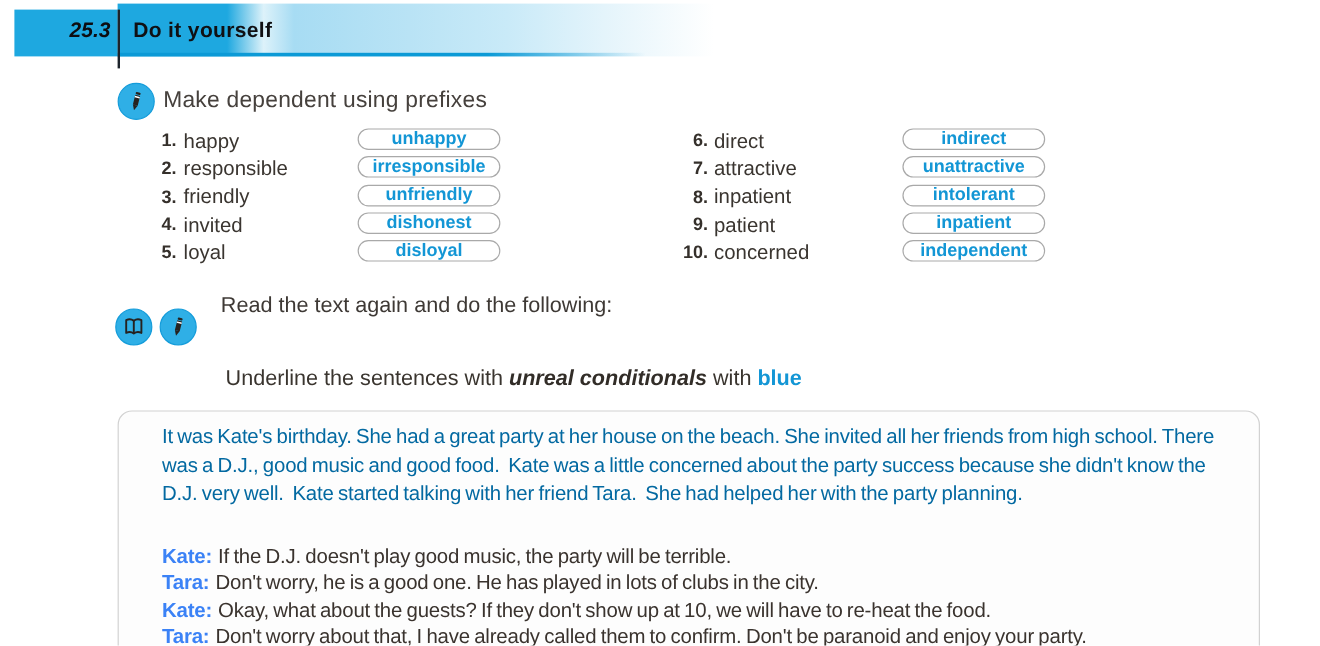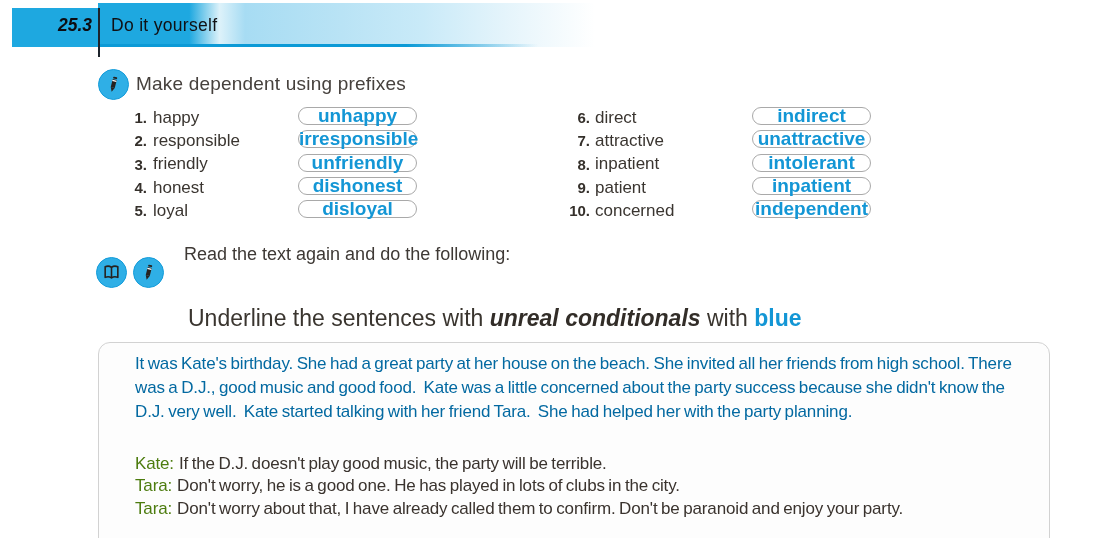--- a/index.html
+++ b/index.html
@@ -9,62 +9,62 @@
 
   
   .hdr-band { position:absolute; left:86px; top:3px; height:44px; right:0;
     background:linear-gradient(90deg,#1EA8E0 0%,#1EA8E0 9%,#7FCDEC 10.5%,#DDF2FA 12%,#A7DCF3 14.5%,#B9E3F5 24%,#C9EAF8 32%,#E4F4FB 40%,#FFFFFF 49%,#FFFFFF 100%); }
   .hdr-num-block { position:absolute; left:0; top:8px; width:86px; height:39px; background:#1EA8E0; }
   .hdr-stripe { position:absolute; left:86px; top:44px; width:440px; height:3px;
     background:linear-gradient(90deg,#0C9AD6 0%,#0C9AD6 70%,rgba(12,154,214,0) 100%); }
   .hdr-divider { position:absolute; left:86px; top:8px; width:2px; height:49px; background:#1D232B; }
   .hdr-num { position:absolute; left:0; top:15px; width:80px; text-align:right;
     font-size:17.5px; font-weight:bold; font-style:italic; color:#0D0D12; }
-  .hdr-title { position:absolute; left:99px; top:15px; font-size:17.5px; font-weight:normal;
+  .hdr-title { position:absolute; left:99px; top:15px; font-size:17.5px; font-weight:bold;
     color:#101013; letter-spacing:.3px; }
 
   
   .icn { position:absolute; width:31px; height:31px; border-radius:50%;
     background:#2FAFE6; border:1px solid #149CDA; display:flex; align-items:center; justify-content:center; }
   .icn svg { display:block; }
 
   
   .ex1-instruction { position:absolute; left:124px; top:73px; font-size:19px; color:#46413D; letter-spacing:.2px; }
   .col { position:absolute; top:106px; }
   .col-left  { left:117px; width:430px; }
   .col-right { left:552px; width:430px; }
   .op-row { position:relative; height:23.3px; display:flex; align-items:center; }
   .op-num { font-weight:bold; font-size:15px; color:#35302B; text-align:right; flex:0 0 auto; }
   .col-left  .op-num { width:18px; margin-right:6px; }
   .col-right .op-num { width:26px; margin-right:5px; }
   .op-word { font-size:17px; color:#3A3530; }
   .answer-box { position:absolute; top:1px; width:119px; height:18px;
     border:1.5px solid #A9A9A9; border-radius:9px; background:#fff;
-    text-align:center; font-weight:bold; font-size:19px; line-height:16px; color:#1396D5; }
+    text-align:center; font-weight:bold; font-size:15px; line-height:16px; color:#1396D5; }
   .col-left  .answer-box { left:169px; }
   .col-right .answer-box { left:188px; }
 
   
   .ex2-icon-book   { left:84px;  top:257px; }
   .ex2-icon-pencil { left:121px; top:257px; }
   .ex1-icon-pencil { left:86px;  top:69px;  }
   .ex2-instruction { position:absolute; left:172px; top:244px; font-size:18px; color:#3E3935; }
-  .ex2-subline { position:absolute; left:176px; top:305px; font-size:23px; color:#3A352F; }
+  .ex2-subline { position:absolute; left:176px; top:305px; font-size:18px; color:#3A352F; }
   .ex2-subline .emph { font-weight:bold; font-style:italic; color:#322D28; }
   .ex2-subline .blue { font-weight:bold; color:#1396D5; }
 
   
   .passage-box { position:absolute; left:86px; top:342px; width:952px; height:240px;
     border:1.5px solid #D2D2D2; border-radius:12px; background:#FDFDFD;
     padding:9px 14px 0 36px; }
   .passage-par { font-size:17px; line-height:24.2px; color:#0369a1;
     letter-spacing:-0.15px; word-spacing:-1px; white-space:pre-wrap; }
   .dialogue { margin-top:28px; }
   .dlg-line { font-size:17px; line-height:22.6px; color:#3A332E; letter-spacing:-0.15px; word-spacing:-1px; }
-  .dlg-speaker { font-weight:normal; color:#4d7c0f; margin-right:5px; }
+  .dlg-speaker { font-weight:bold; color:#3b82f6; margin-right:5px; }
 </style>
 </head>
 <body>
 
 <div class="page">
 
   <div class="hdr-band"></div>
   <div class="hdr-num-block"></div>
   <div class="hdr-stripe"></div>
   <div class="hdr-divider"></div>
@@ -94,21 +94,21 @@
       <span class="op-word">responsible</span>
       <span class="answer-box">irresponsible</span>
     </div>
     <div class="op-row">
       <span class="op-num">3.</span>
       <span class="op-word">friendly</span>
       <span class="answer-box">unfriendly</span>
     </div>
     <div class="op-row">
       <span class="op-num">4.</span>
-      <span class="op-word">honest</span>
+      <span class="op-word">invited</span>
       <span class="answer-box">dishonest</span>
     </div>
     <div class="op-row">
       <span class="op-num">5.</span>
       <span class="op-word">loyal</span>
       <span class="answer-box">disloyal</span>
     </div>
   </div>
 
   <div class="col col-right">
@@ -157,17 +157,18 @@
   </div>
   <div class="ex2-instruction">Read the text again and do the following:</div>
 
   <div class="ex2-subline"><span>Underline the sentences with </span><span class="emph">unreal conditionals</span><span> with </span><span class="blue">blue</span></div>
 
   <div class="passage-box">
     <div class="passage-par">It was Kate's birthday. She had a great party at her house on the beach. She invited all her friends from high school. There was a D.J., good music and good food.  Kate was a little concerned about the party success because she didn't know the D.J. very well.  Kate started talking with her friend Tara.  She had helped her with the party planning.</div>
     <div class="dialogue">
       <div class="dlg-line"><span class="dlg-speaker">Kate:</span><span>If the D.J. doesn't play good music, the party will be terrible.</span></div>
       <div class="dlg-line"><span class="dlg-speaker">Tara:</span><span>Don't worry, he is a good one. He has played in lots of clubs in the city.</span></div>
+      <div class="dlg-line"><span class="dlg-speaker">Kate:</span><span>Okay, what about the guests? If they don't show up at 10, we will have to re-heat the food.</span></div>
       <div class="dlg-line"><span class="dlg-speaker">Tara:</span><span>Don't worry about that, I have already called them to confirm. Don't be paranoid and enjoy your party.</span></div>
     </div>
   </div>
 
 </div>
 
 </body></html>

